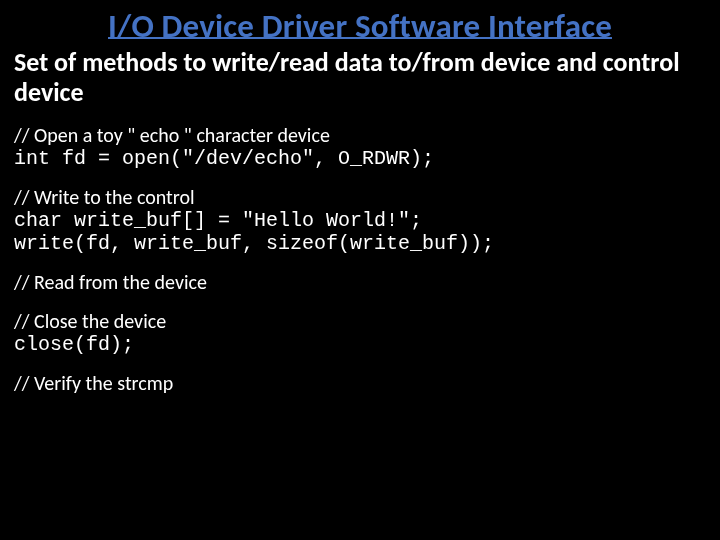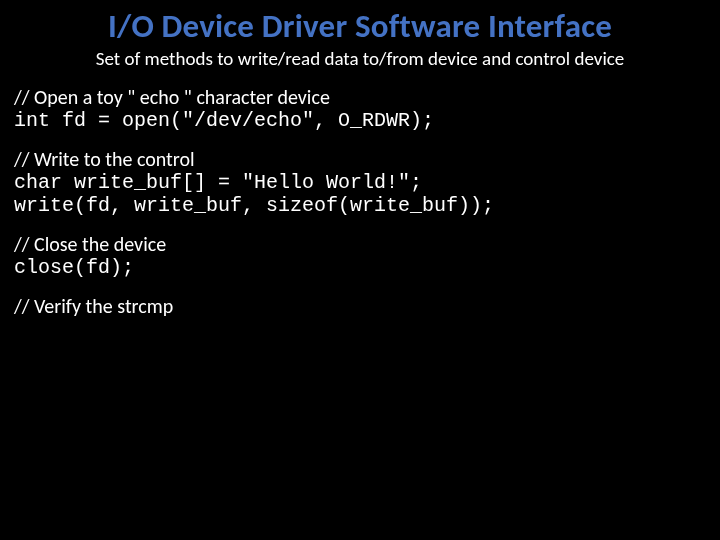--- a/index.html
+++ b/index.html
@@ -16,30 +16,30 @@
     box-sizing: border-box;
     width: 720px;
     height: 540px;
     padding: 6px 14px 10px 14px;
   }
   .title {
     text-align: center;
     font-size: 33px;
     font-weight: 700;
     color: #4472c4;
+    text-decoration: underline;
     text-decoration-thickness: 2px;
     text-underline-offset: 0px;
     margin: 0 0 2px 0;
     letter-spacing: 0.2px;
   }
   .body-text {
-    font-size: 19px;
+    font-size: 26px;
     line-height: 1.15;
-    font-weight: 400;
-    text-align: center;
+    font-weight: 700;
   }
   .comment {
     font-size: 20px;
     line-height: 1.15;
     margin-top: 16px;
   }
   .code {
     font-family: "Courier New", Courier, monospace;
     font-size: 20px;
     line-height: 1.15;
@@ -58,19 +58,20 @@
 
   <div class="body-text">Set of methods to write/read data to/from device and control device</div>
 
   <div class="comment">// Open a toy " echo " character device</div>
   <div class="code block">int fd = open("/dev/echo", O_RDWR);</div>
 
   <div class="comment">// Write to the control</div>
   <div class="code block">char write_buf[] = "Hello World!";
 write(fd, write_buf, sizeof(write_buf));</div>
 
+  <div class="comment">// Read from the device</div>
 
   <div class="comment">// Close the device</div>
   <div class="code block">close(fd);</div>
 
   <div class="comment">// Verify the strcmp</div>
 
 </div>
 
 </body></html>

